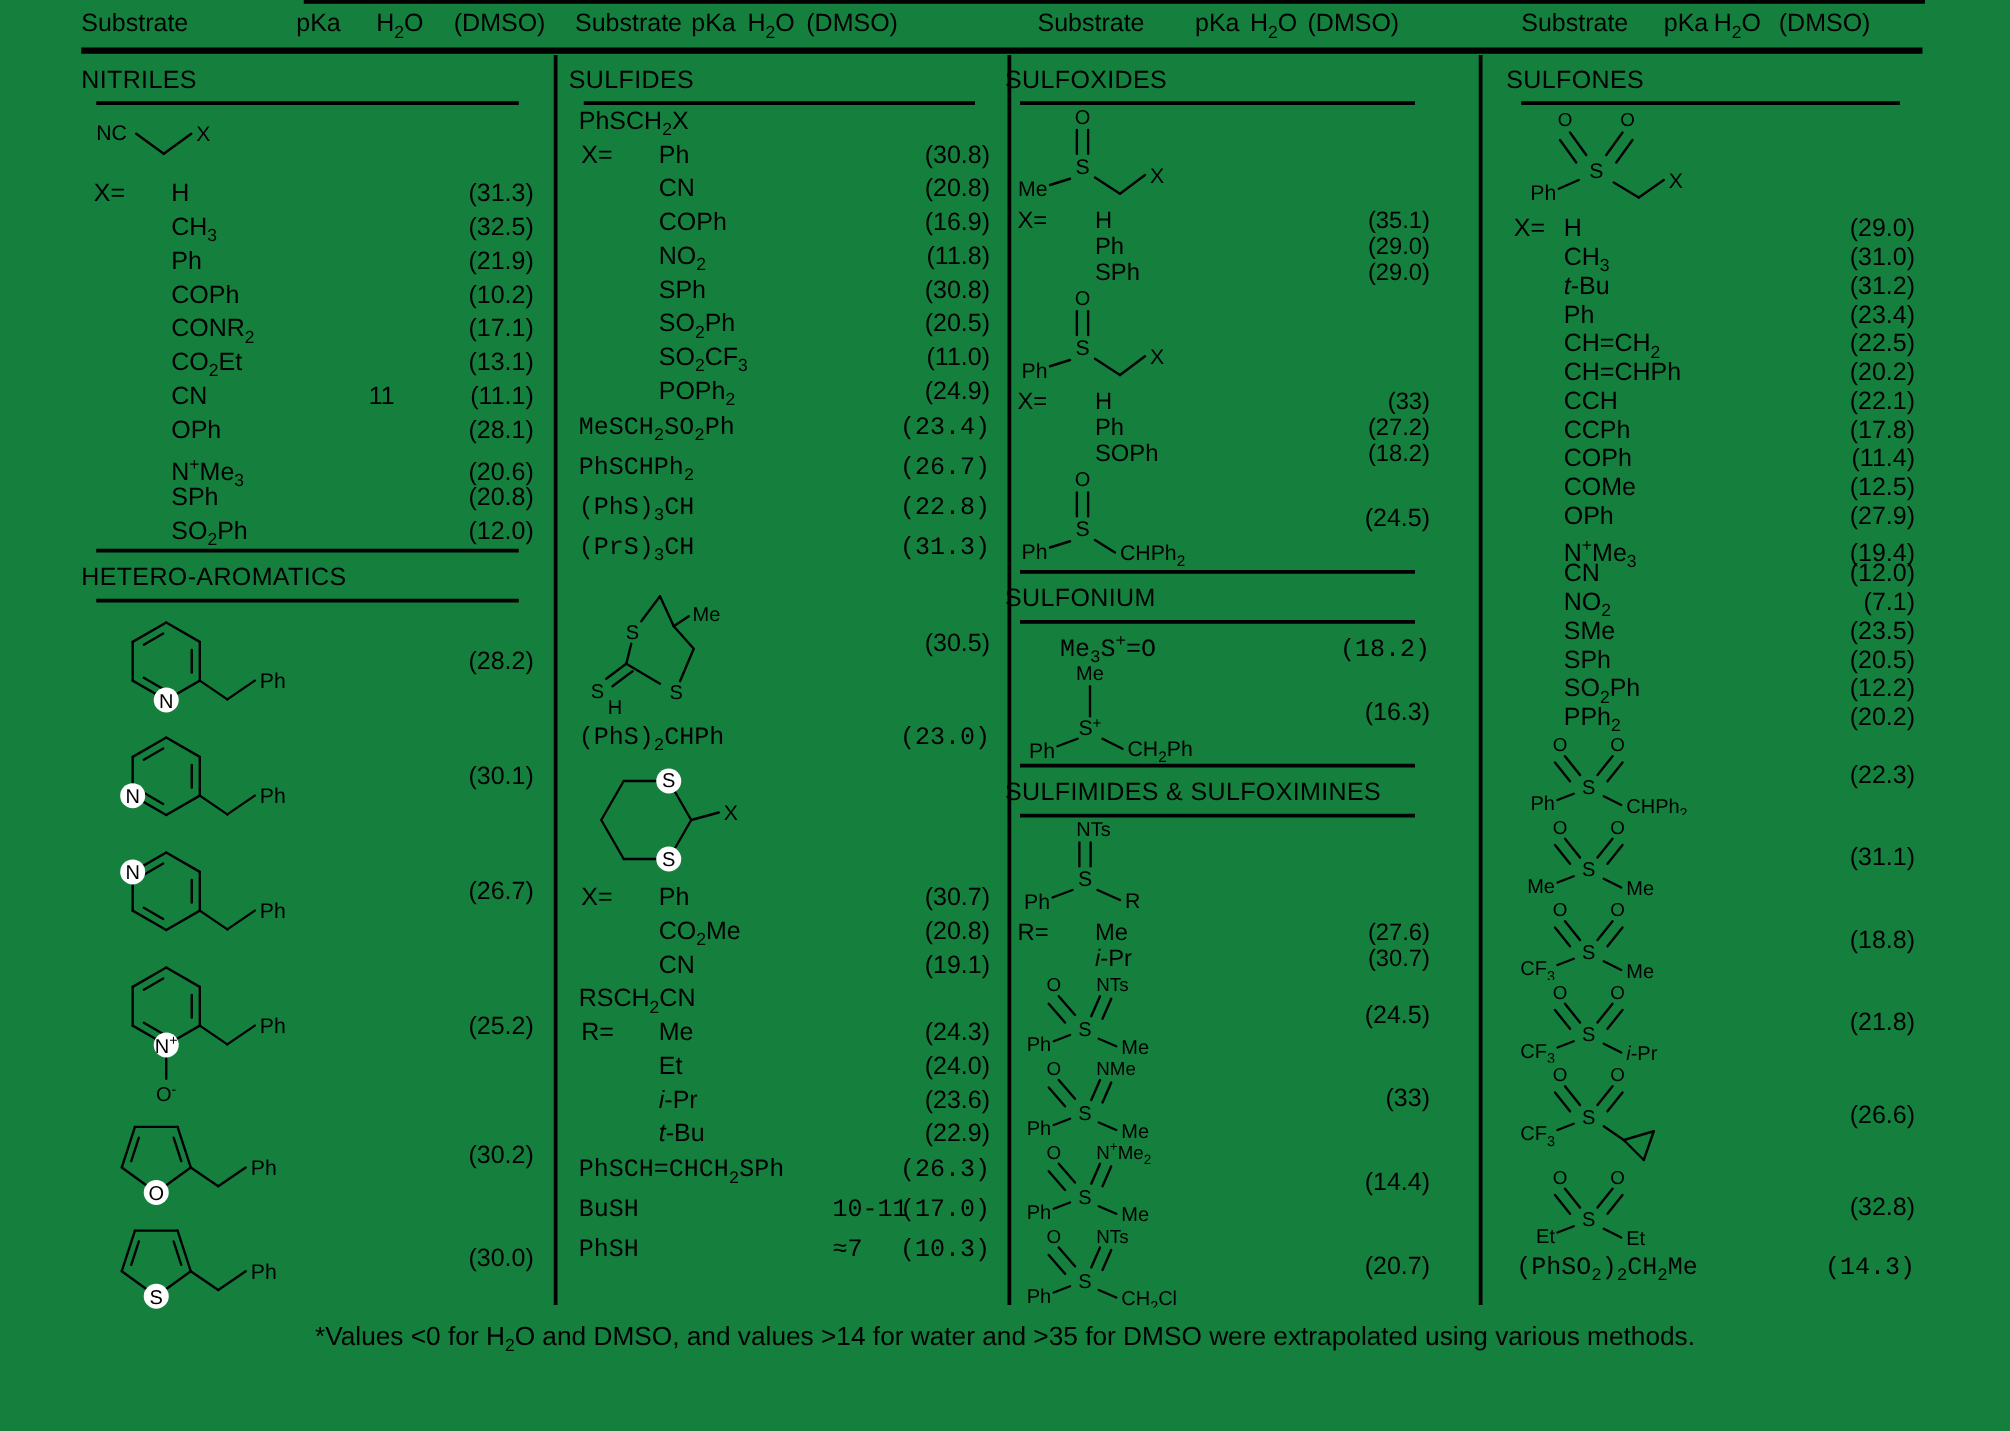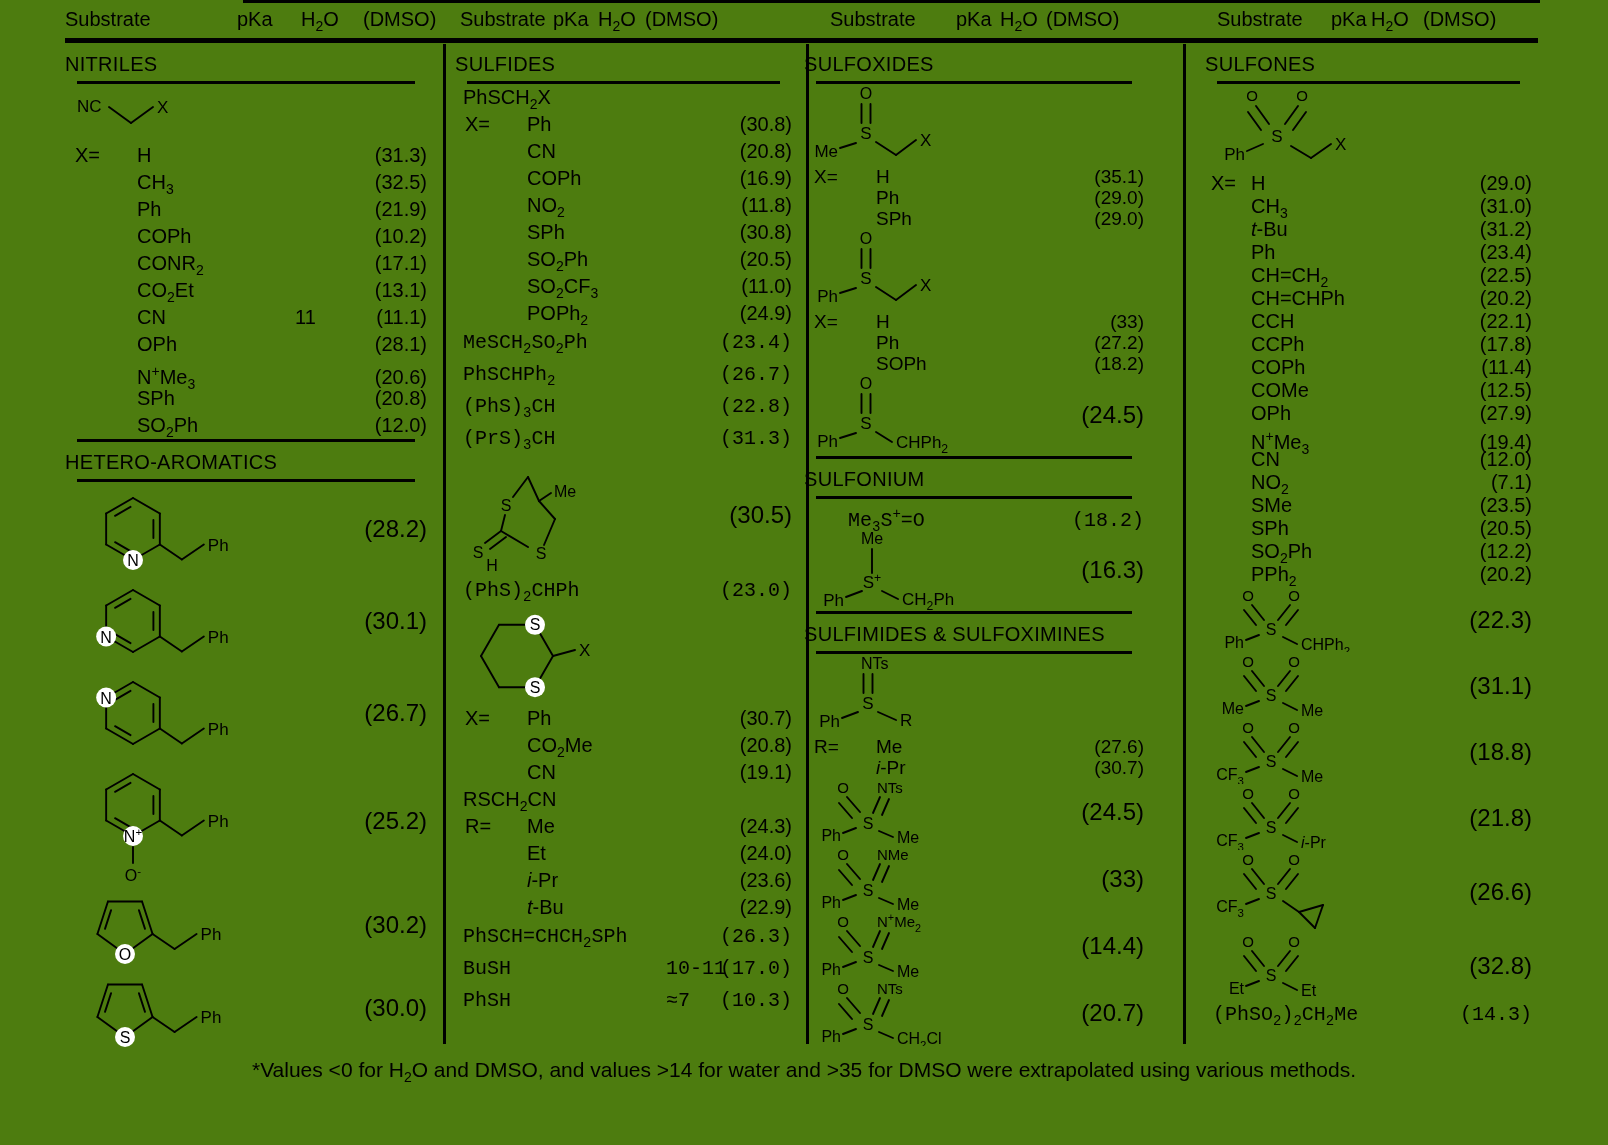--- a/index.html
+++ b/index.html
@@ -1,16 +1,16 @@
 <!DOCTYPE html>
 <html><head>
 <meta charset="utf-8">
 <style>
   html,body{margin:0;padding:0;background:#fff;}
-  .page{position:relative;width:1608px;height:1145px;background:#4d7c0f;color:#000;
+  .page{position:relative;width:1608px;height:1145px;background:#15803d;color:#000;
         font-family:"Liberation Sans",sans-serif;overflow:hidden;}
   .thin-top{position:absolute;left:243px;top:0;width:1297px;height:3px;background:#000;}
   .thick-border{position:absolute;left:65px;top:38px;width:1473px;height:5px;background:#000;}
   .divider{position:absolute;top:44px;height:1000px;width:3px;background:#000;}
   .colhead span{position:absolute;top:8px;font-size:20px;white-space:nowrap;}
   .col{position:absolute;top:44px;}
   .title{font-weight:normal;font-size:20px;text-align:left;padding:9px 0 5px;letter-spacing:.3px;}
   .rule{height:3px;background:#000;margin:0 12px;}
   .trow{display:flex;align-items:baseline;font-size:20px;height:27px;line-height:27px;white-space:nowrap;}
   .c0 .trow{height:27px;line-height:27px;}
@@ -23,21 +23,21 @@
   .lbl{flex:none;width:62px;padding-left:10px;}
   .c3 .lbl{width:40px;padding-left:6px;}
   .name{flex:1;min-width:0;}
   .frow .name{padding-left:8px;}
   .water{flex:none;width:66px;padding-left:12px;box-sizing:border-box;}
   .dmso{flex:none;width:78px;text-align:right;}
   .c1 .dmso,.c2 .dmso,.c3 .dmso{width:72px;}
   sub{font-size:14px;} sup{font-size:14px;}
   .srow{display:flex;align-items:center;margin:2px 0;padding-left:10px;}
   .c2 .srow{margin:1px 0;}
-  .srow .val{margin-left:auto;font-size:24px;text-align:right;padding-right:0;}
+  .srow .val{margin-left:auto;font-size:20px;text-align:right;padding-right:0;}
   svg line{stroke:#000;stroke-width:1.9;stroke-linecap:round;}
   svg circle{fill:#fff;stroke:none;}
   svg text{fill:#000;stroke:none;font-family:"Liberation Sans",sans-serif;}
   .footnote{position:absolute;top:1058px;left:0;width:1608px;text-align:center;font-size:21px;}
 </style>
 </head>
 <body>
 
 <div class="page">
   <div class="thin-top"></div>

